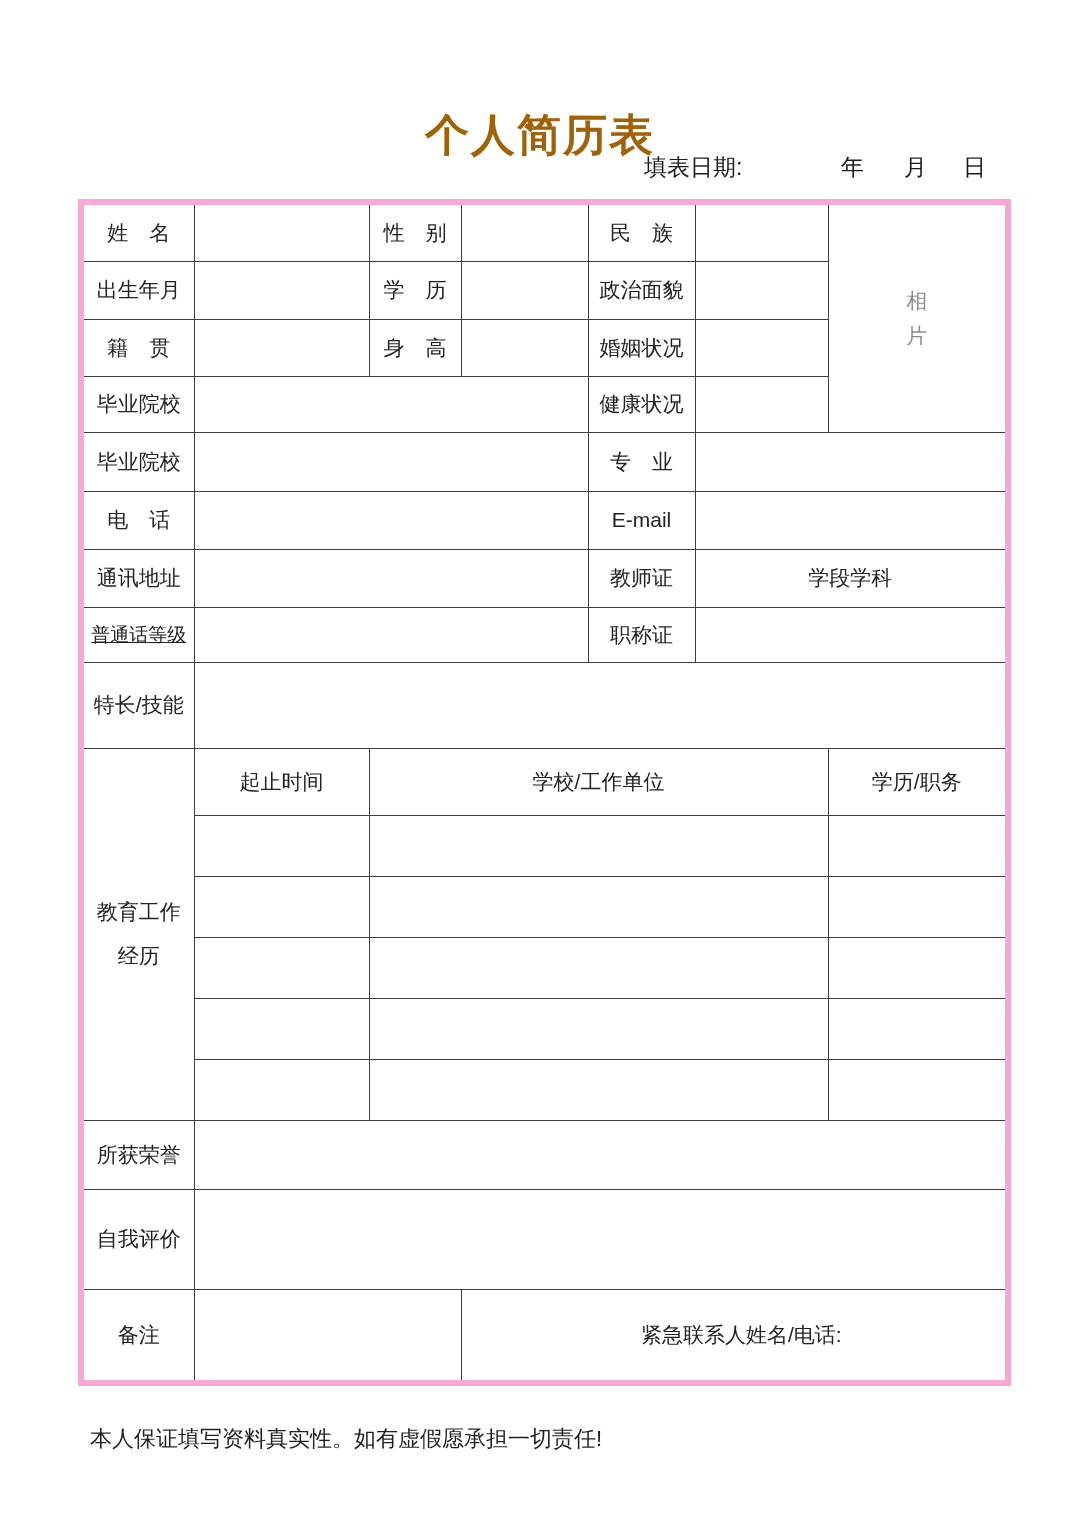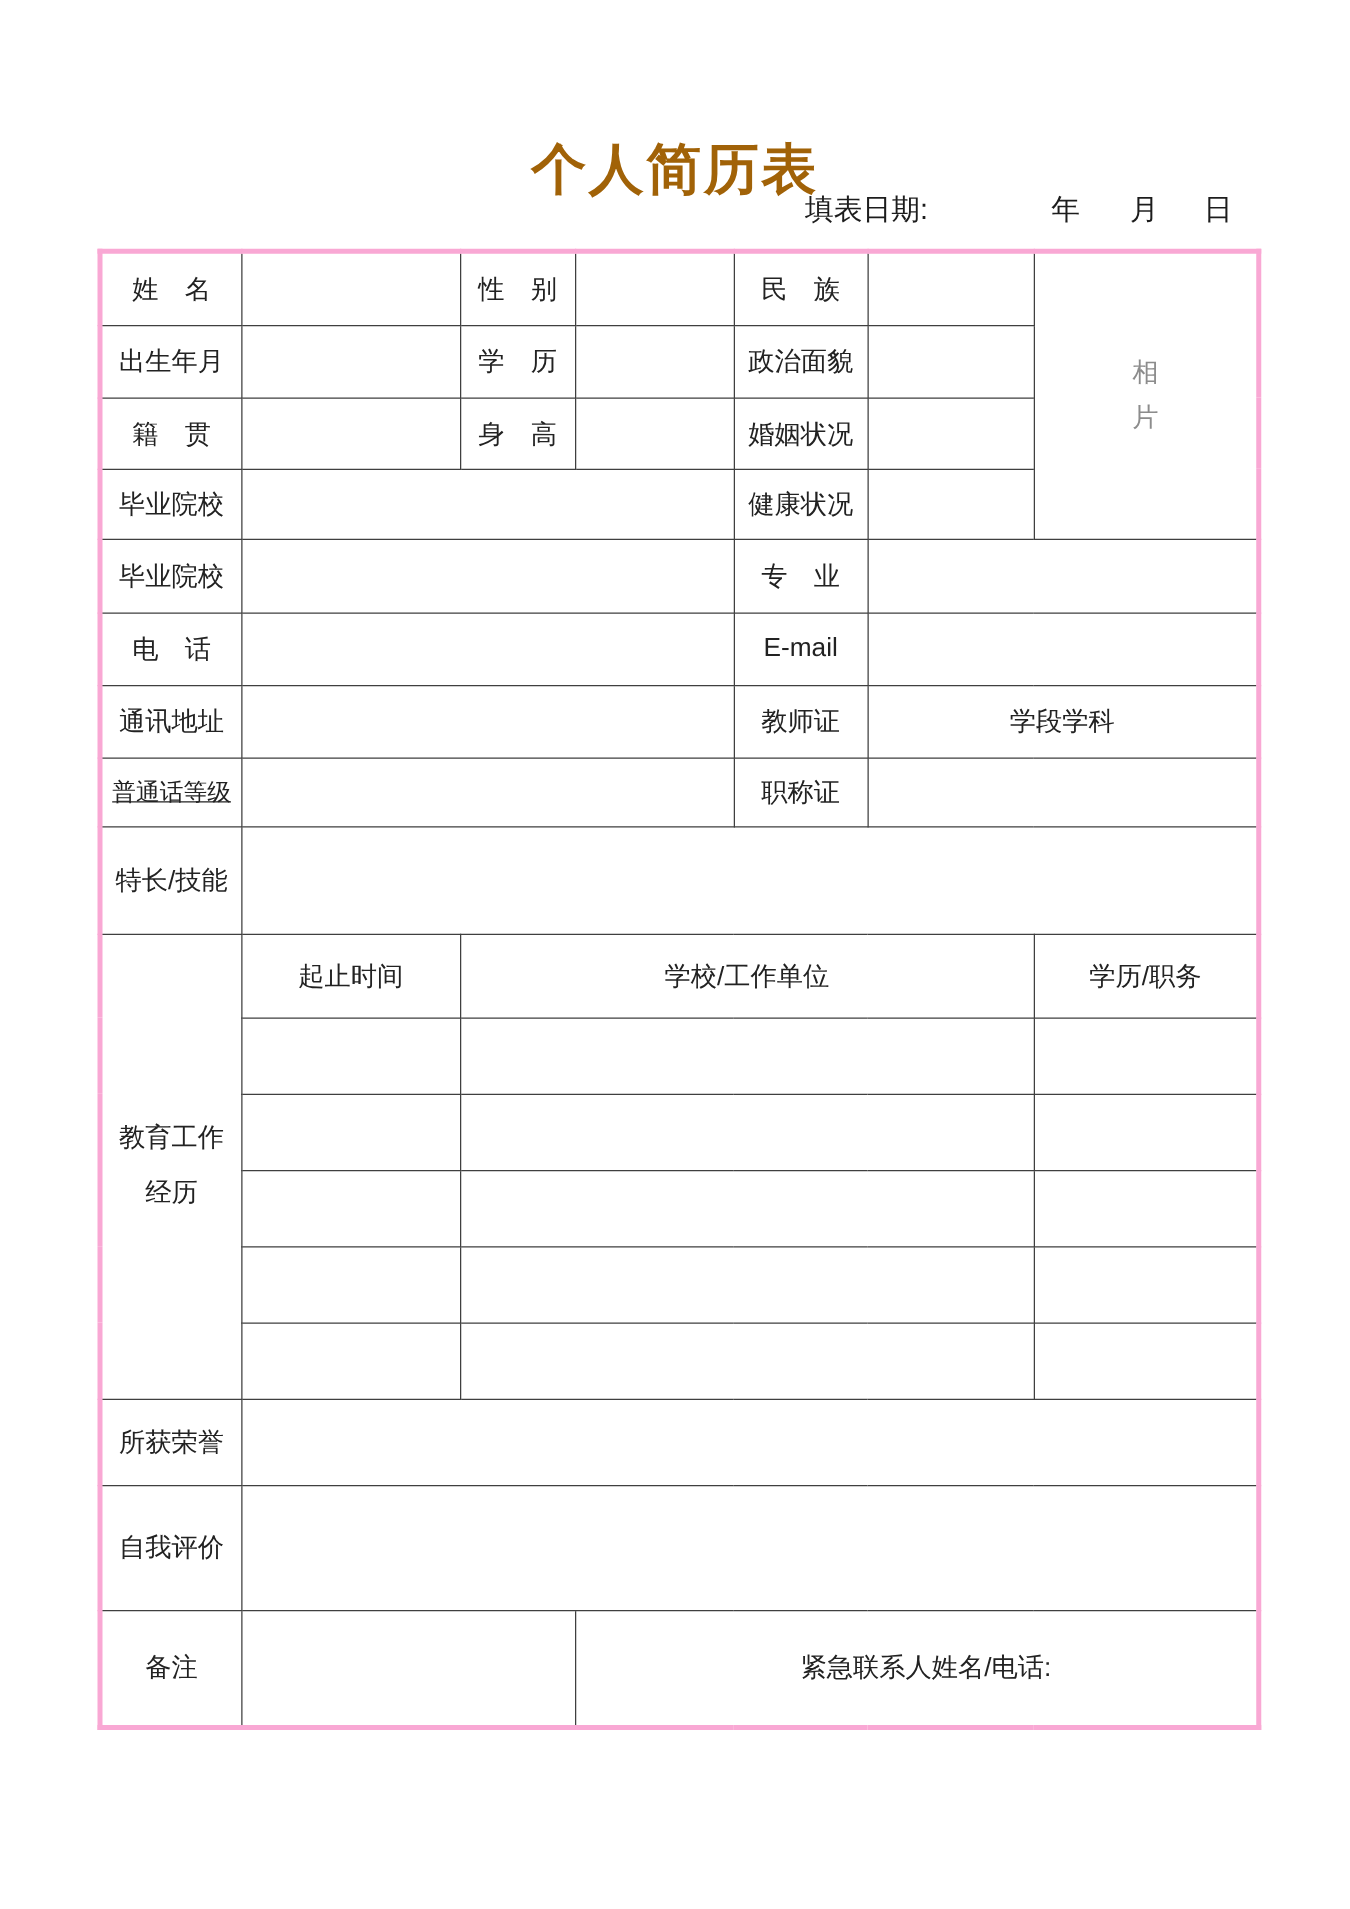--- a/index.html
+++ b/index.html
@@ -44,21 +44,21 @@
   .u-day   { left: 885px; }
 
   table.form {
     position: absolute;
     top: 199px;
     left: 78px;
     width: 927px;
     border-collapse: collapse;
     table-layout: fixed;
     empty-cells: show;
-    border: 4px solid #f9a8d4;
+    border: 6px solid #f9a8d4;
   }
   table.form td {
     border: 1.5px solid #3f3f3f;
     text-align: center;
     vertical-align: middle;
     font-size: 21px;
     color: #222222;
     overflow: hidden;
   }
   td.lab { font-weight: 400; }
@@ -236,14 +236,15 @@
         <td colspan="6"></td>
       </tr>
       <tr class="r18">
         <td class="lab">备注</td>
         <td colspan="2"></td>
         <td class="left" colspan="4">紧急联系人姓名/电话:</td>
       </tr>
     </tbody>
   </table>
 
+  <div class="footer-note">本人保证填写资料真实性。如有虚假愿承担一切责任!</div>
 
 </div>
 
 </body></html>

